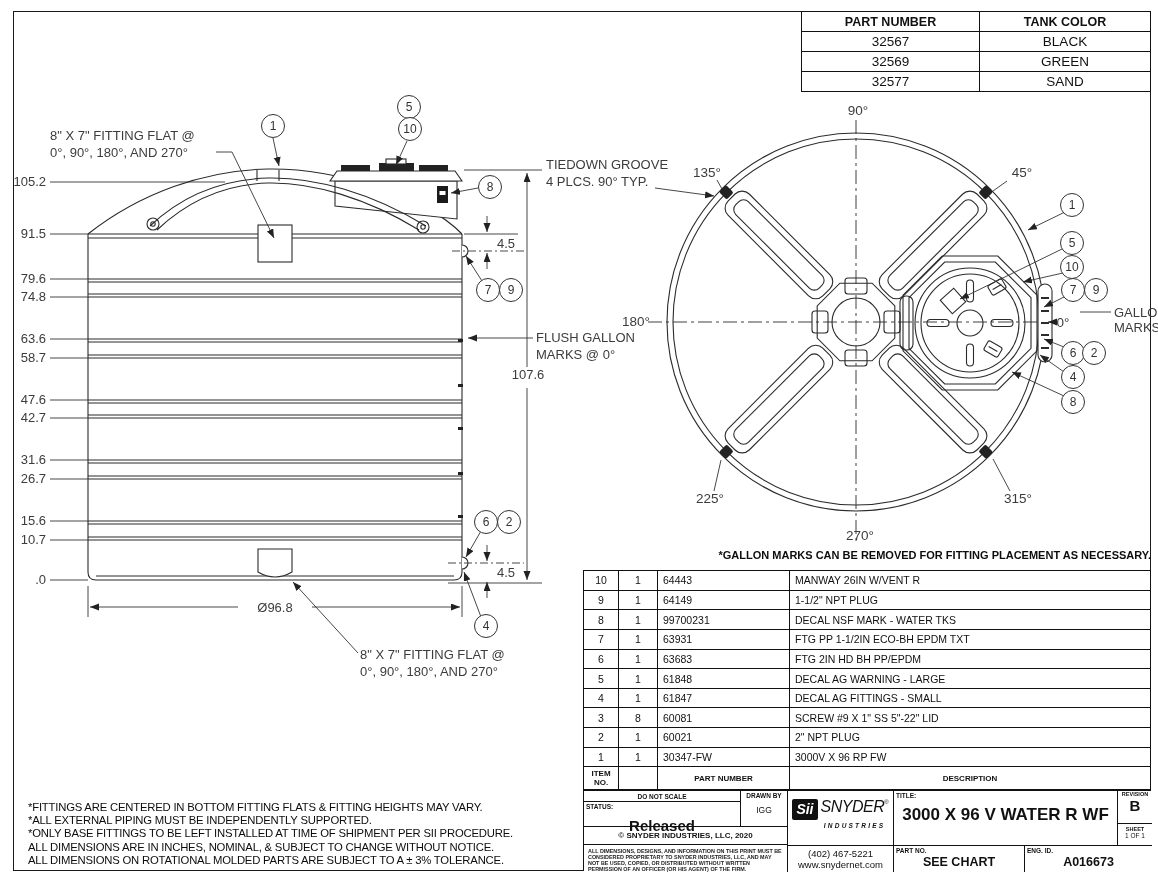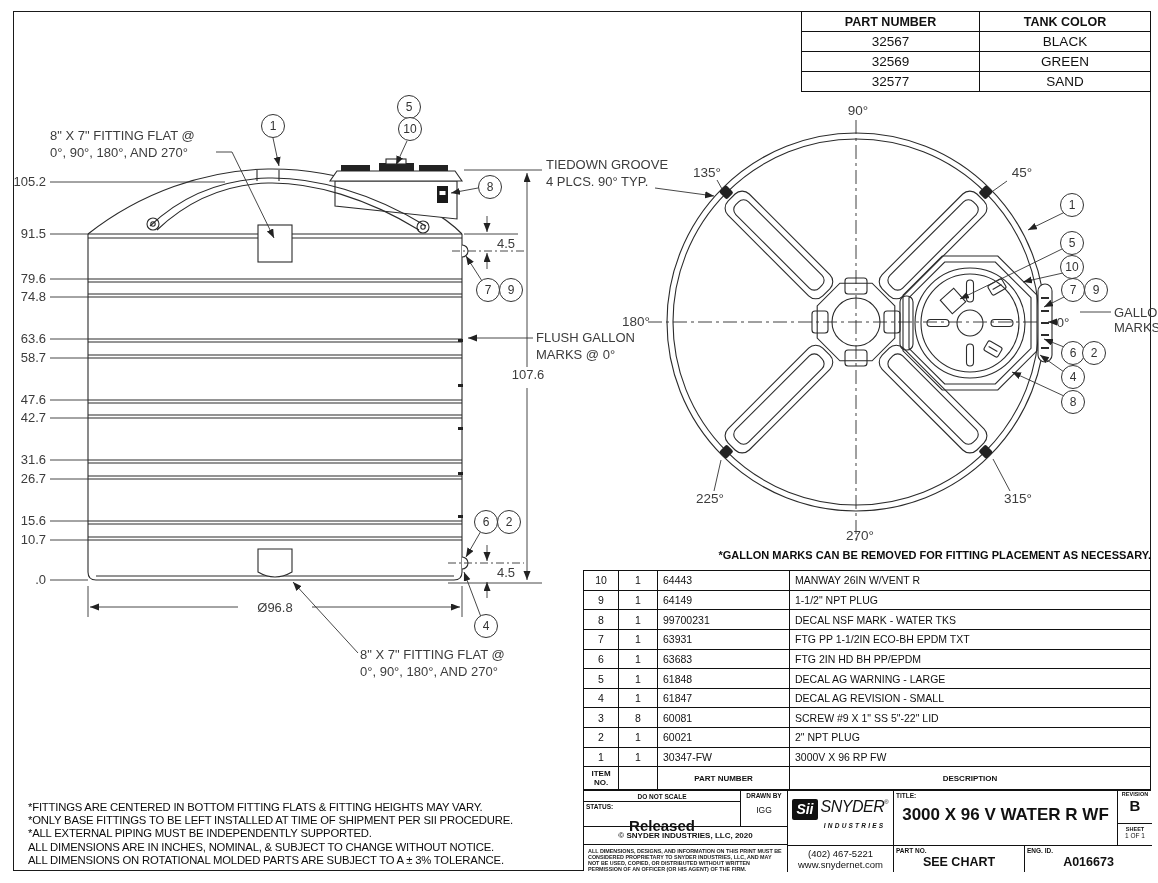--- a/index.html
+++ b/index.html
@@ -400,21 +400,21 @@
     <div>1</div>
     <div class="lft">63683</div>
     <div class="lft noR">FTG 2IN HD BH PP/EPDM</div>
   <div>5</div>
     <div>1</div>
     <div class="lft">61848</div>
     <div class="lft noR">DECAL AG WARNING - LARGE</div>
   <div>4</div>
     <div>1</div>
     <div class="lft">61847</div>
-    <div class="lft noR">DECAL AG REVISION - SMALL</div>
+    <div class="lft noR">DECAL AG FITTINGS - SMALL</div>
   <div>3</div>
     <div>8</div>
     <div class="lft">60081</div>
     <div class="lft noR">SCREW #9 X 1" SS 5"-22" LID</div>
   <div>2</div>
     <div>1</div>
     <div class="lft">60021</div>
     <div class="lft noR">2" NPT PLUG</div>
   <div>1</div>
     <div>1</div>
@@ -469,17 +469,17 @@
     <div style="text-align:center;font-weight:bold;font-size:12.5px;padding-top:9px;">SEE CHART</div>
   </div>
   <div class="tb" style="left:441px;top:55px;width:127px;height:26px;">
     <span class="lab">ENG. ID.</span>
     <div style="text-align:center;font-weight:bold;font-size:12.5px;padding-top:9px;">A016673</div>
   </div>
 </div>
 
 <div class="notes">
   <div>*FITTINGS ARE CENTERED IN BOTTOM FITTING FLATS &amp; FITTING HEIGHTS MAY VARY.</div>
+  <div>*ALL EXTERNAL PIPING MUST BE INDEPENDENTLY SUPPORTED.</div>
   <div>*ONLY BASE FITTINGS TO BE LEFT INSTALLED AT TIME OF SHIPMENT PER SII PROCEDURE.</div>
-  <div>*ALL EXTERNAL PIPING MUST BE INDEPENDENTLY SUPPORTED.</div>
   <div>ALL DIMENSIONS ARE IN INCHES, NOMINAL, &amp; SUBJECT TO CHANGE WITHOUT NOTICE.</div>
   <div>ALL DIMENSIONS ON ROTATIONAL MOLDED PARTS ARE SUBJECT TO A ± 3% TOLERANCE.</div>
 </div>
 
 </body></html>

